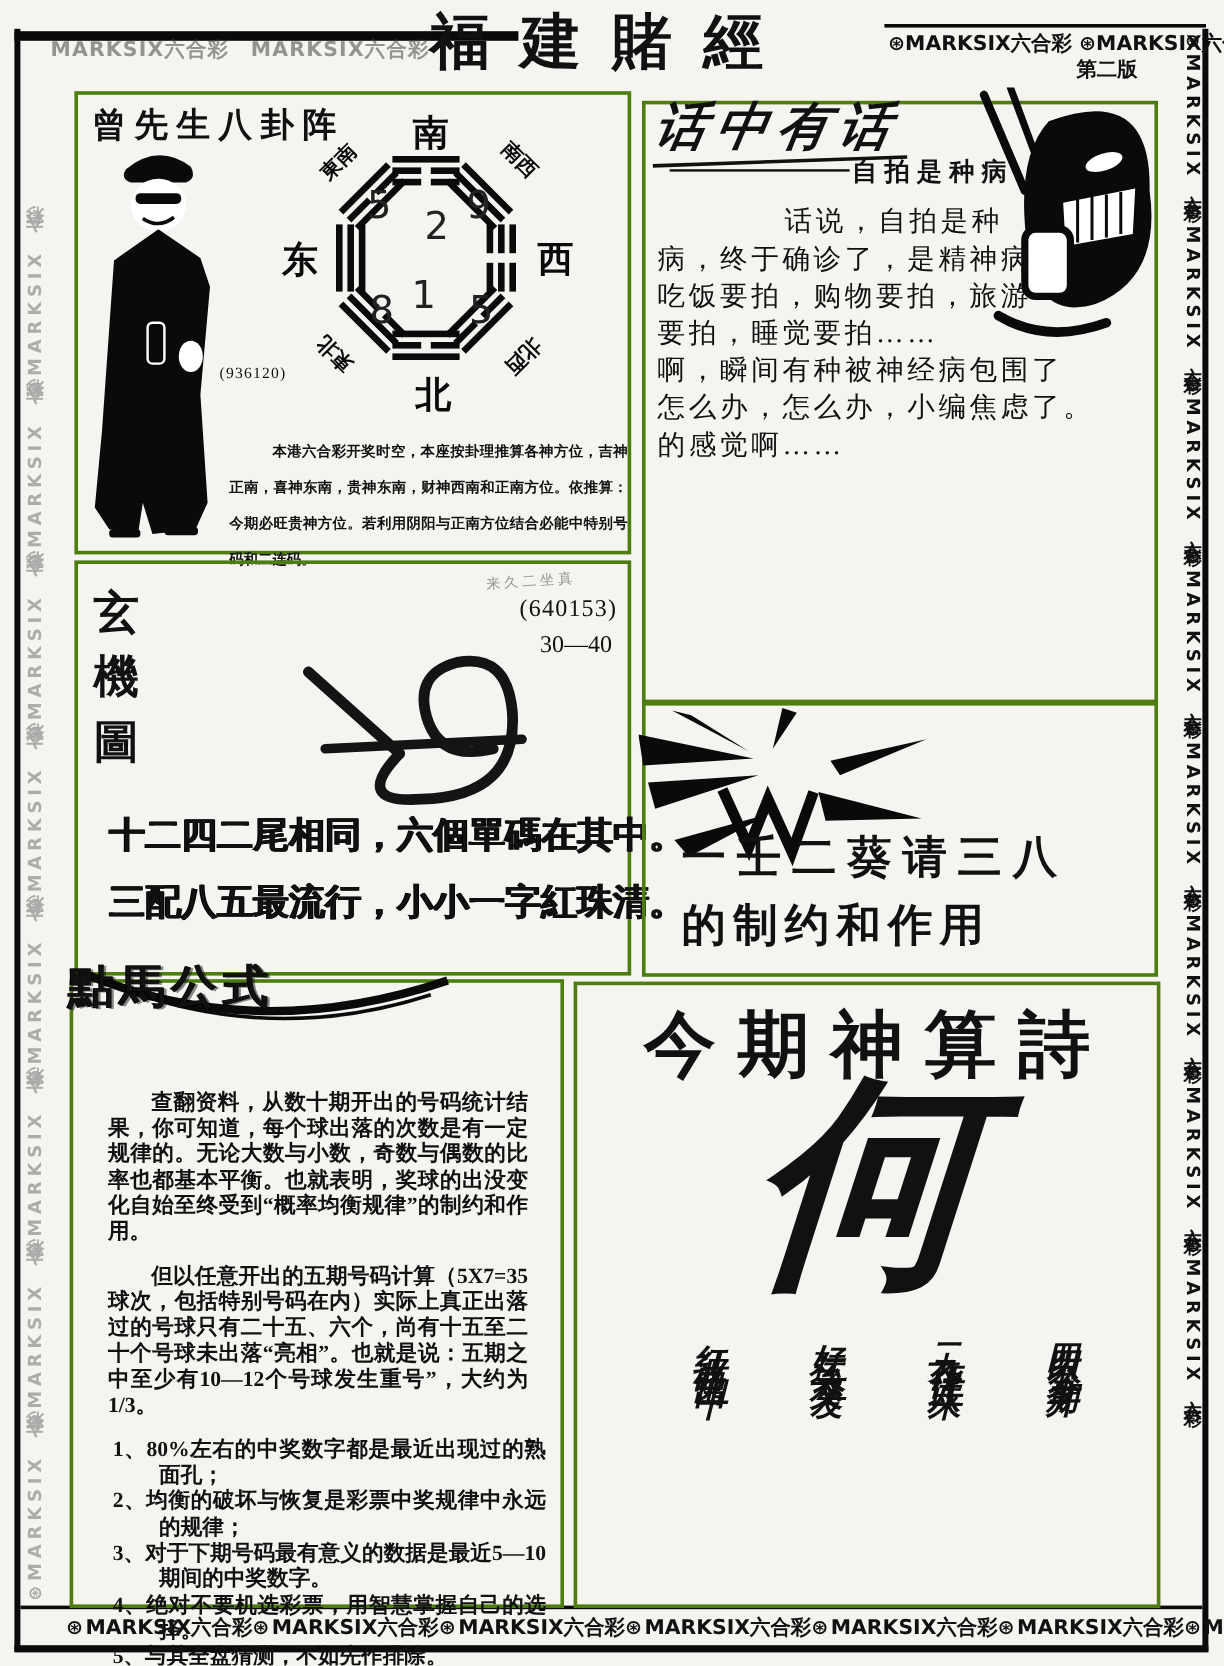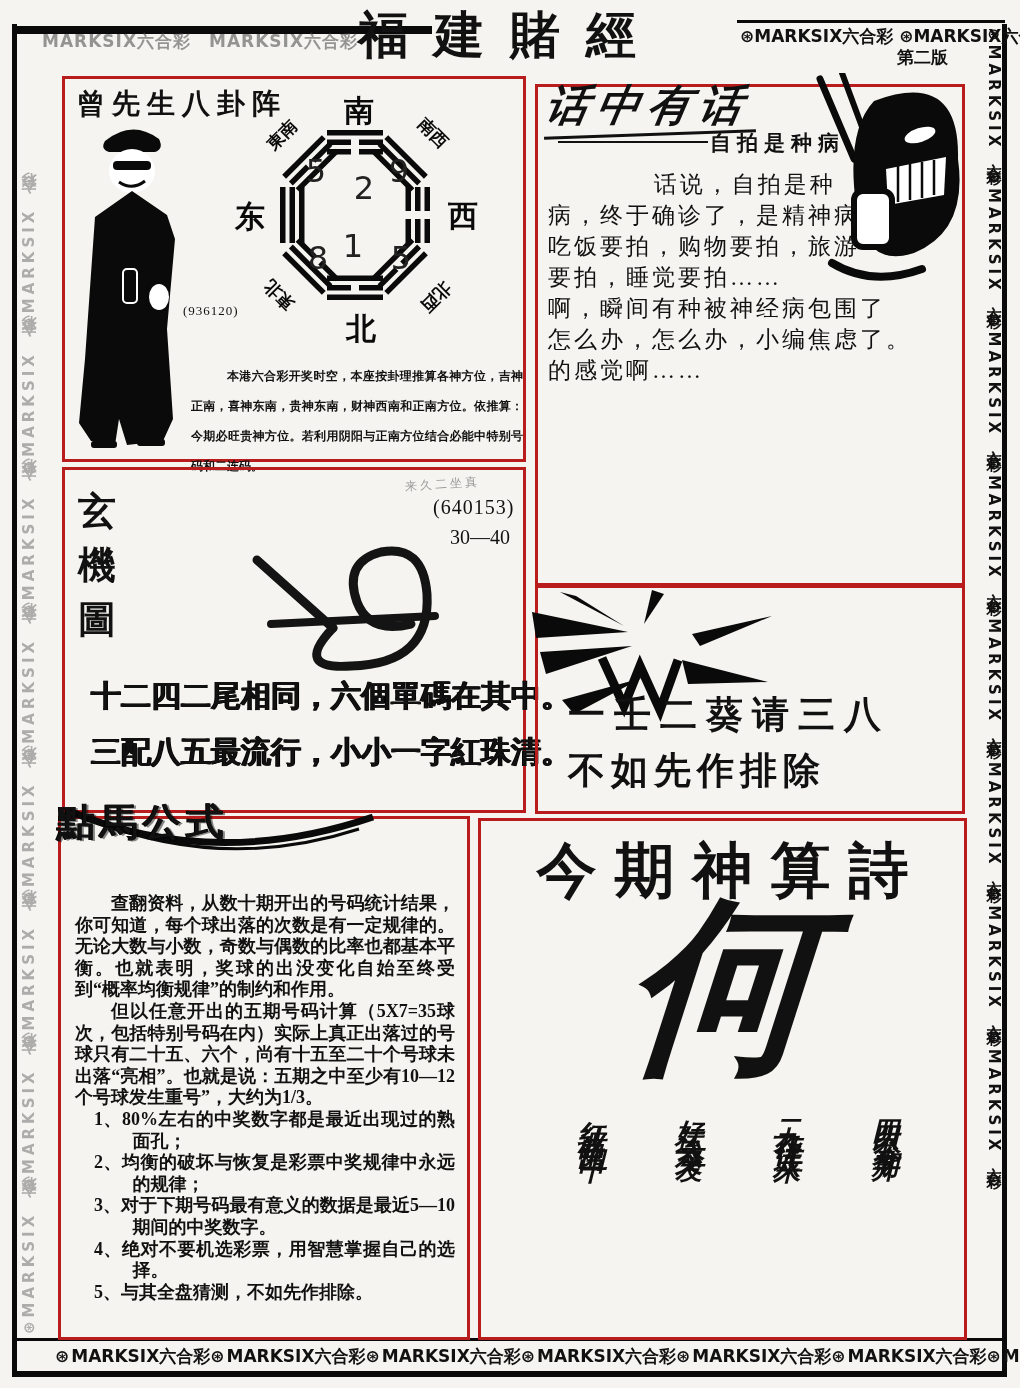--- a/index.html
+++ b/index.html
@@ -1,20 +1,20 @@
 <!DOCTYPE html>
 <html><head>
 <meta charset="utf-8">
 <style>
   html,body{margin:0;padding:0;}
   body{width:1020px;height:1388px;background:#f5f4f0;font-family:"Liberation Serif","DejaVu Serif",serif;color:#111;}
   .page{position:relative;width:1020px;height:1388px;overflow:hidden;}
   .abs{position:absolute;}
   .bar{position:absolute;background:#0a0a0a;}
-  .box{position:absolute;border:3px solid #b91c1c;background:transparent;}
+  .box{position:absolute;border:3px solid #4d7c0f;background:transparent;}
   .sans{font-family:"DejaVu Sans","Liberation Sans",sans-serif;}
   
   .main-title{top:2px;left:310px;width:400px;text-align:center;font-size:50px;font-weight:700;letter-spacing:26px;white-space:nowrap;}
   .hdr-brand-left{top:30px;left:42px;font-size:17px;font-weight:700;color:#444;opacity:.55;letter-spacing:1px;white-space:nowrap;}
   .hdr-brand-right{top:25px;left:740px;font-size:17px;font-weight:700;white-space:nowrap;}
   .edition{top:46px;left:897px;font-size:17px;font-weight:700;}
   
   .strip{overflow:hidden;font-weight:700;font-size:15px;letter-spacing:4px;white-space:nowrap;}
   .strip-left{left:20px;top:36px;width:33px;height:1298px;writing-mode:vertical-rl;transform:rotate(180deg);color:#666;opacity:.5;}
   .strip-right{left:973px;top:28px;width:30px;height:1306px;writing-mode:vertical-rl;color:#111;}
@@ -38,21 +38,21 @@
   .xj-serial{left:368px;top:26px;font-size:20px;letter-spacing:1px;}
   .xj-range{left:385px;top:56px;font-size:20px;}
   .xj-line{left:26px;width:410px;font-size:30px;font-weight:900;white-space:nowrap;text-shadow:.7px 0 #000,-.7px 0 #000;}
   
   .hx-title{left:118px;top:8px;font-size:45px;font-weight:900;font-style:italic;letter-spacing:12px;white-space:nowrap;z-index:2;}
   .hx-line{left:30px;width:370px;font-size:37px;font-weight:900;white-space:nowrap;letter-spacing:9px;}
   
   .dm-title{left:-4px;top:-22px;font-size:38px;font-weight:900;letter-spacing:5px;white-space:nowrap;z-index:2;
             text-shadow:2px 1px 0 rgba(0,0,0,.45),-1px 0 0 #000;}
   .dm-body{left:14px;top:74px;width:380px;font-size:18px;line-height:21.6px;text-align:justify;font-weight:600;}
-  .dm-body p{margin:0;text-indent:2em;}
+  .dm-body p{margin:15px;text-indent:2em;}
   .dm-rule{text-indent:-2.15em;padding-left:3.2em;}
   
   .ss-title{left:0;top:10px;width:100%;text-align:center;font-size:60px;font-weight:600;letter-spacing:18px;text-indent:18px;white-space:nowrap;}
   .ss-big{left:0;top:62px;width:100%;text-align:center;font-size:190px;line-height:1.1;font-weight:700;font-style:italic;transform:skewX(-4deg);}
   .ss-poem{left:92px;top:278px;width:330px;height:235px;display:flex;flex-direction:row-reverse;justify-content:space-between;}
   .ss-col{writing-mode:vertical-rl;font-size:27px;letter-spacing:6px;font-style:italic;font-weight:600;white-space:nowrap;}
   svg{display:block;}
 </style>
 </head>
 <body>
@@ -231,21 +231,21 @@
         <polygon points="8,62 100,56 14,84"></polygon>
         <polygon points="28,2 92,36 44,6"></polygon>
         <polygon points="120,0 112,34 132,4"></polygon>
         <polygon points="160,44 240,26 168,56"></polygon>
         <polygon points="150,70 236,92 156,94"></polygon>
         <polygon points="30,110 110,88 42,124"></polygon>
       </g>
       <path d="M70,68 L92,116 L108,76 L128,120 L146,70" stroke="#0a0a0a" stroke-width="9" fill="none"></path>
     </svg>
     <div class="abs hx-line" style="top:102px;">一壬二葵请三八</div>
-    <div class="abs hx-line" style="top:158px;letter-spacing:6px;">不如先作排除</div>
+    <div class="abs hx-line" style="top:158px;letter-spacing:6px;">的制约和作用</div>
   </div>
 
   <div class="box" style="left:58px;top:816px;width:406px;height:518px;">
     <div class="abs dm-title sans">點馬公式</div>
     <svg class="abs" style="left:2px;top:-20px;" width="320" height="70" viewBox="0 0 320 70">
       <path d="M6,12 Q150,72 310,18" stroke="#0a0a0a" stroke-width="7" fill="none"></path>
       <path d="M26,20 Q160,74 296,30" stroke="#0a0a0a" stroke-width="3" fill="none"></path>
     </svg>
     <div class="abs dm-body">
       <p>查翻资料，从数十期开出的号码统计结果，你可知道，每个球出落的次数是有一定规律的。无论大数与小数，奇数与偶数的比率也都基本平衡。也就表明，奖球的出没变化自始至终受到“概率均衡规律”的制约和作用。</p>

